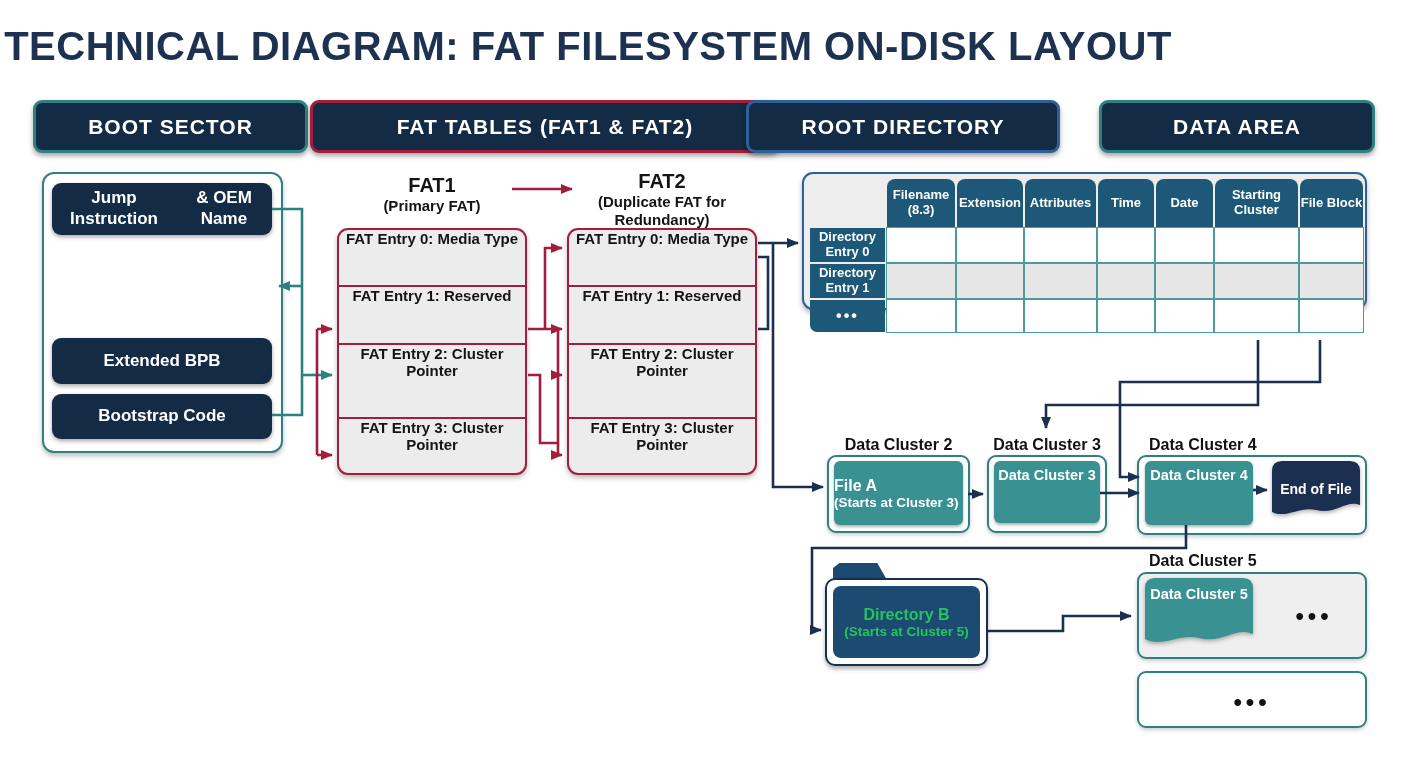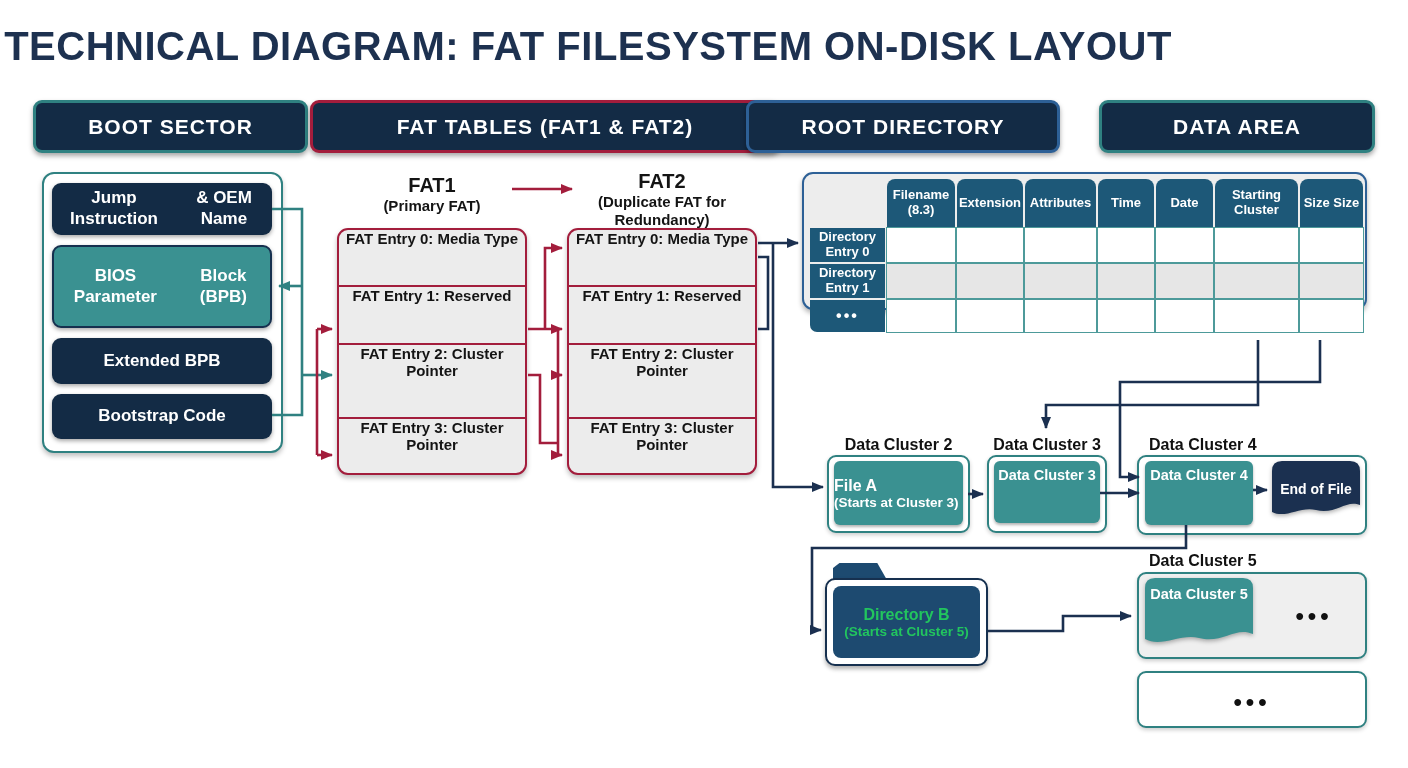--- a/index.html
+++ b/index.html
@@ -91,24 +91,20 @@
   <div class="hdr hdr-teal" style="left:33px;width:275px;">BOOT SECTOR</div>
   <div class="hdr hdr-red" style="left:310px;width:470px;">FAT TABLES (FAT1 &amp; FAT2)</div>
   <div class="hdr hdr-blue" style="left:746px;width:314px;">ROOT DIRECTORY</div>
   <div class="hdr hdr-teal" style="left:1099px;width:276px;">DATA AREA</div>
 
   <div class="boot-container"></div>
   <div class="boot-block bb-navy" style="top:183px;height:52px;">
     <span>Jump Instruction</span>
     <span>&amp; OEM Name</span>
   </div>
-  <div class="boot-block bb-teal" style="top:245px;height:83px;">
-    <span>BIOS Parameter</span>
-    <span>Block (BPB)</span>
-  </div>
   <div class="boot-block bb-navy" style="top:338px;height:46px;">Extended BPB</div>
   <div class="boot-block bb-navy" style="top:394px;height:45px;">Bootstrap Code</div>
 
   <div class="fat-title" style="left:357px;top:174px;width:150px;">
     <div class="t1">FAT1</div>
     <div class="t2">(Primary FAT)</div>
   </div>
   <div class="fat-title" style="left:577px;top:170px;width:170px;">
     <div class="t1">FAT2</div>
     <div class="t2">(Duplicate FAT for Redundancy)</div>
@@ -134,21 +130,21 @@
 
   <div class="rd-container">
     <div class="rd-grid">
       <div class="rd-spacer"></div>
       <div class="rd-tab">Filename (8.3)</div>
       <div class="rd-tab">Extension</div>
       <div class="rd-tab">Attributes</div>
       <div class="rd-tab">Time</div>
       <div class="rd-tab">Date</div>
       <div class="rd-tab">Starting Cluster</div>
-      <div class="rd-tab">Size Size</div>
+      <div class="rd-tab">File Block</div>
 
       <div class="rd-label">Directory Entry 0</div>
       <div class="rd-cell"></div>
       <div class="rd-cell"></div>
       <div class="rd-cell"></div>
       <div class="rd-cell"></div>
       <div class="rd-cell"></div>
       <div class="rd-cell"></div>
       <div class="rd-cell"></div>
 

